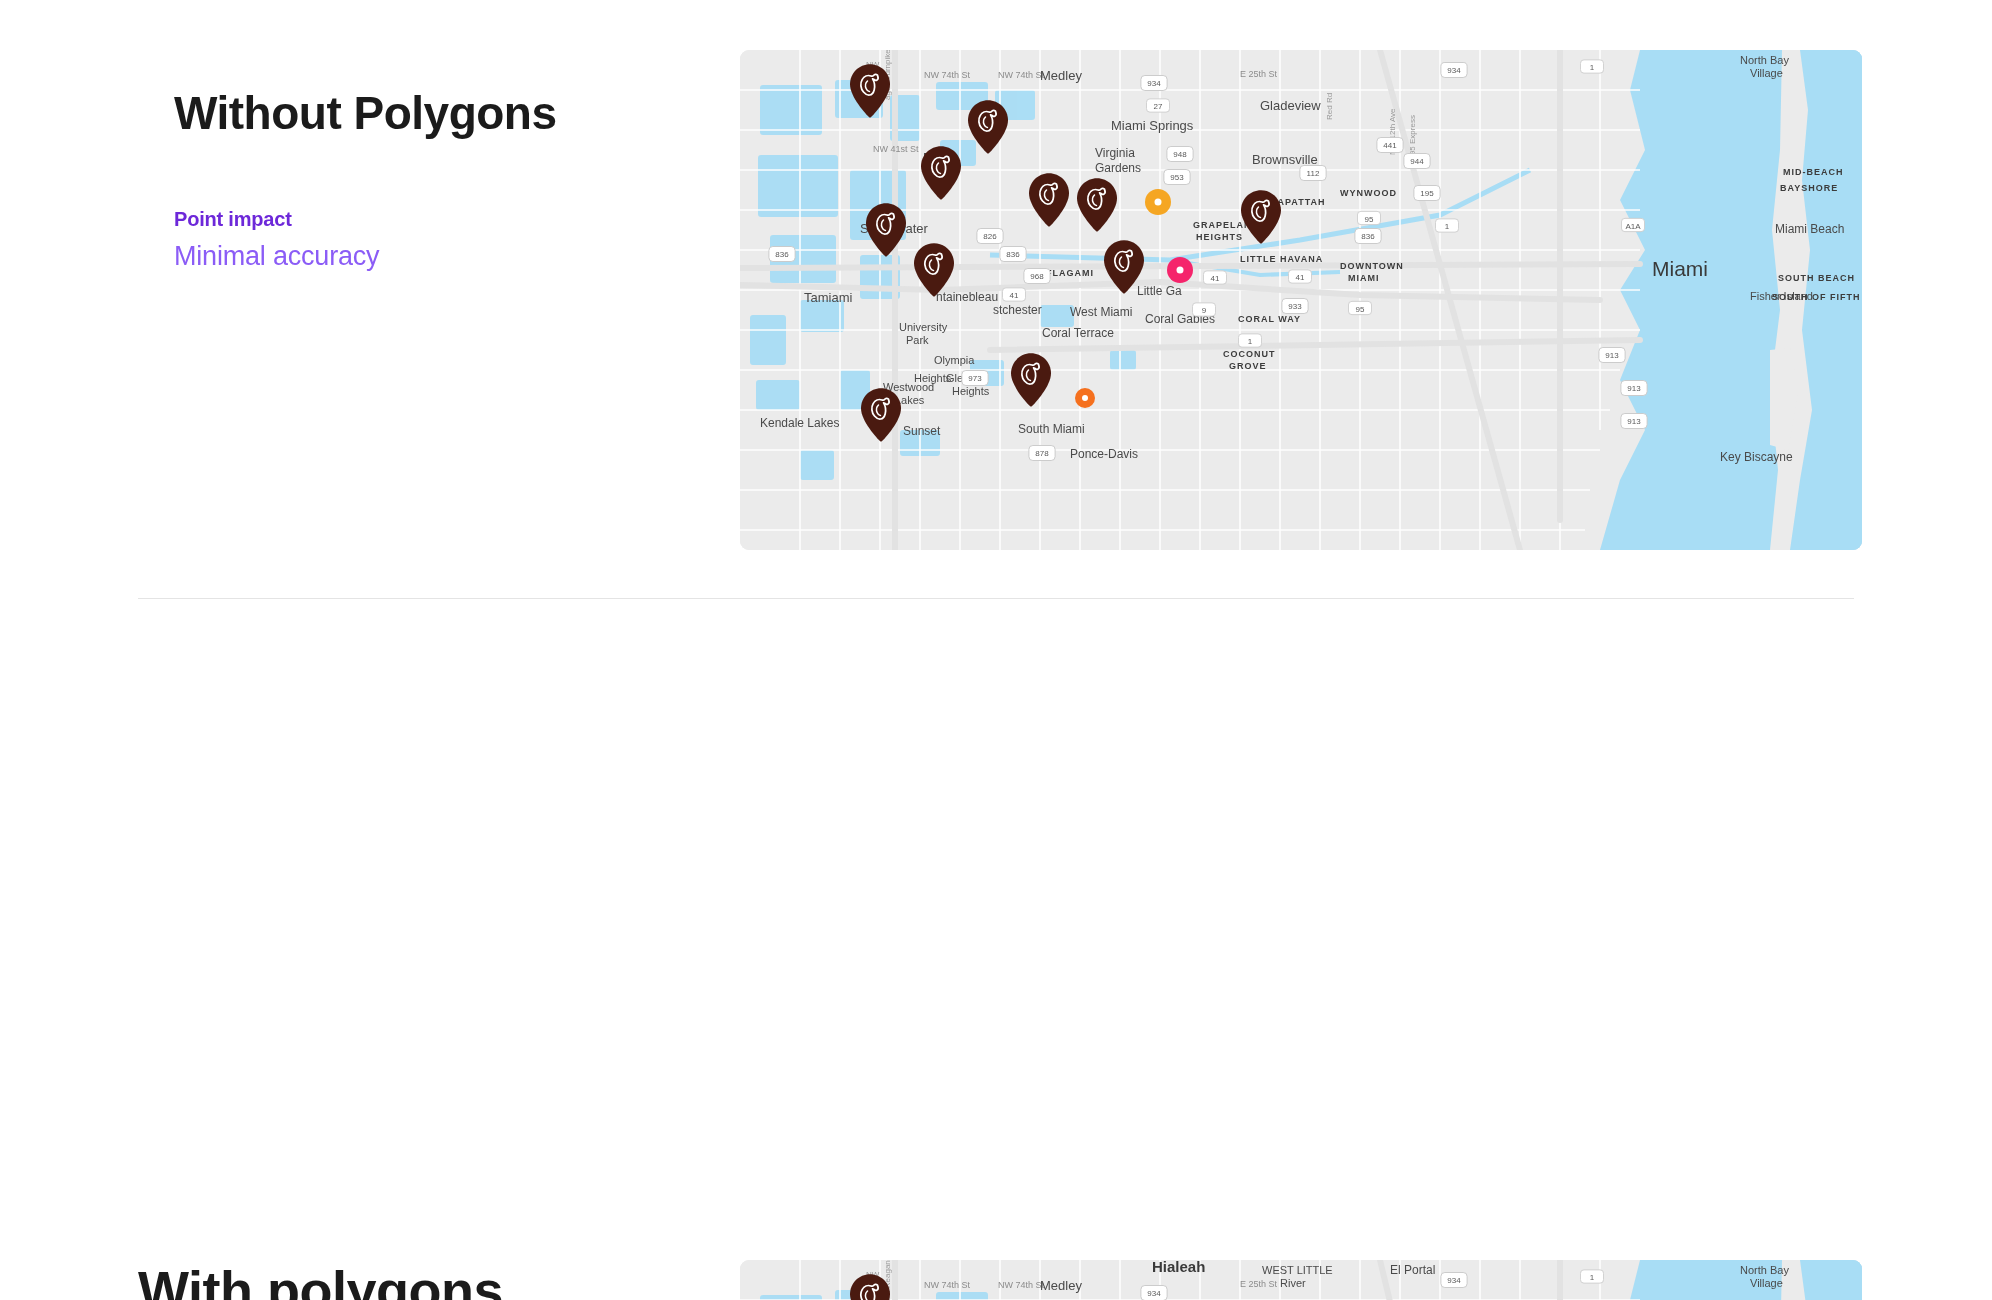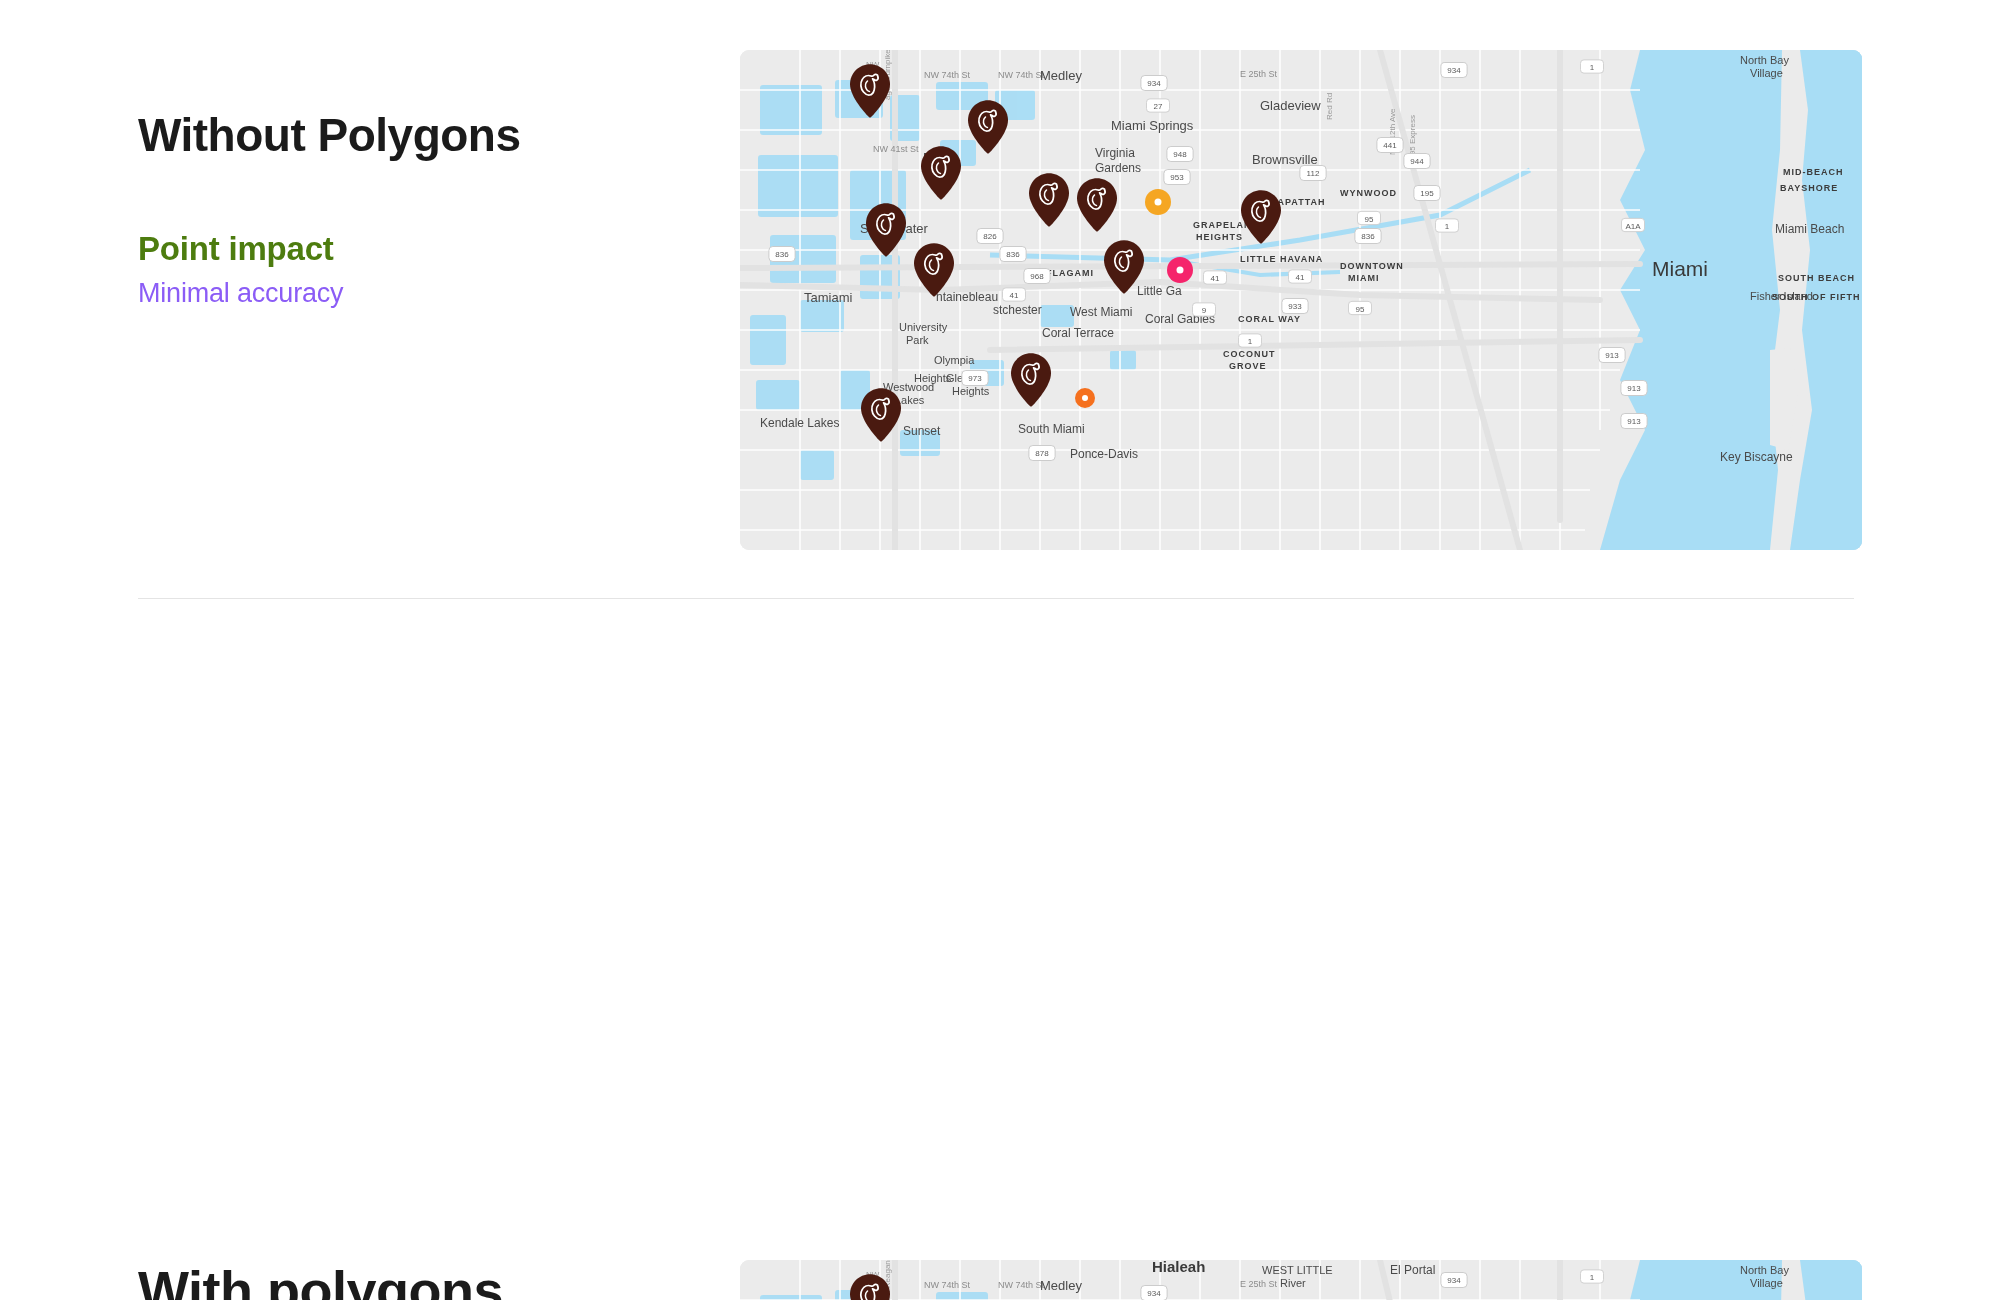--- a/index.html
+++ b/index.html
@@ -17,31 +17,31 @@
   #row-top{top:0;height:600px;}
   #row-bottom{top:600px;height:700px;}
 
   .divider{
     position:absolute;left:138px;top:598px;width:1716px;height:1px;
     background:#e4e4e4;
   }
 
   
   .textcol{position:absolute;left:138px;width:420px;}
-  #text-top{top:109px;}
+  #text-top{top:87px;margin-left:36px;}
   #text-bottom{top:660px;}
 
   .headline{
     font-size:46px;line-height:1.15;font-weight:700;color:#1b1b1b;
     letter-spacing:-0.5px;margin:0;
   }
   #text-bottom .headline{font-size:54px;line-height:1.13;}
 
   .impact{
-    font-size:33px;font-weight:700;color:#4d7c0f;margin:0;
+    font-size:20px;font-weight:700;color:#6d28d9;margin:0;
     letter-spacing:-0.2px;
   }
   #text-top .impact{margin-top:68px;}
 
   .accuracy{
     font-size:27px;font-weight:400;color:#8b5cf6;margin:0;
     margin-top:10px;letter-spacing:-0.2px;
   }
 
   

